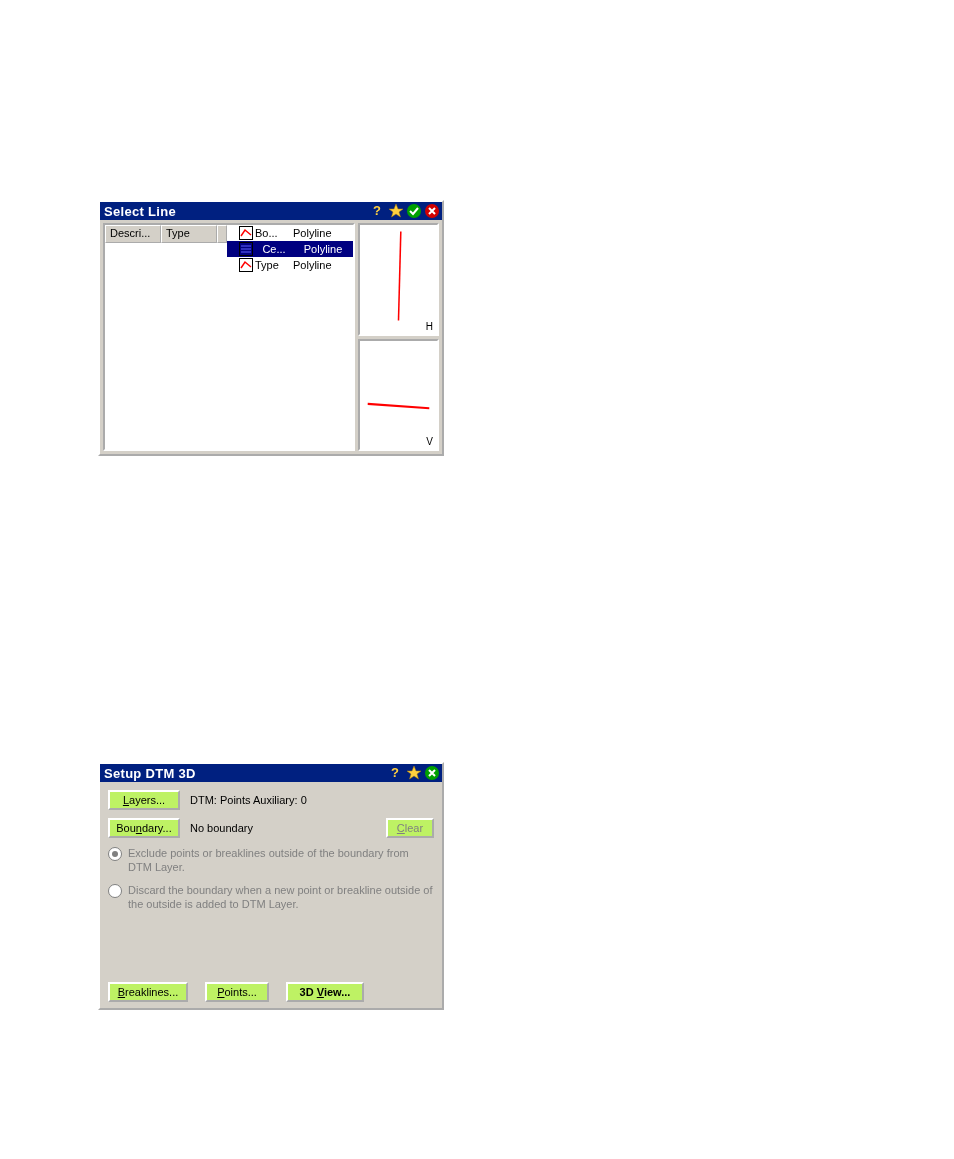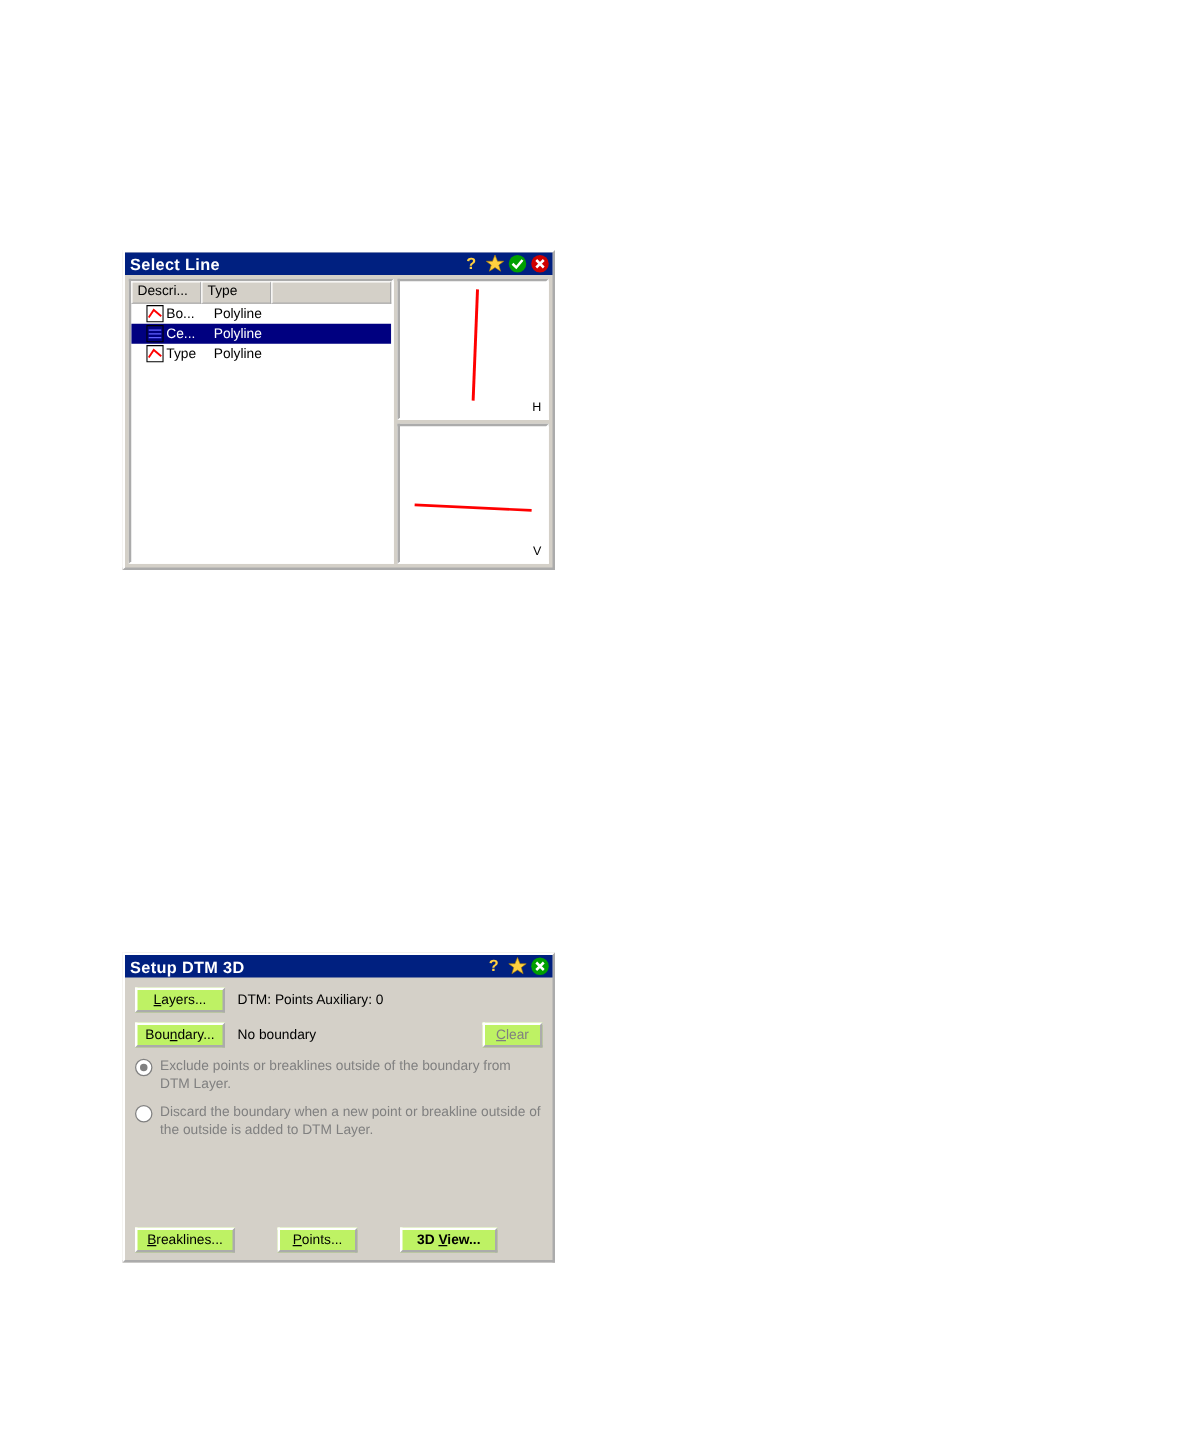--- a/index.html
+++ b/index.html
@@ -27,44 +27,44 @@
   }
   .titlebar .tb-icons { display:flex; gap:2px; align-items:center; }
   .tb-icon { width:16px; height:16px; display:flex; align-items:center; justify-content:center; }
   .tb-icon svg { display:block; }
   .btn { background:#bef264; border:2px outset #fff; padding:2px 6px; font-size:11px; cursor:default; text-align:center; }
   .btn.disabled { color:#808080;margin-left:20px; }
 
   
   #dlg-select-line { left:98px; top:200px; width:346px; height:256px; }
   #dlg-select-line .body { display:flex; height:calc(100% - 18px); padding:3px; gap:3px; }
-  .list-panel { flex:0 0 212px; border:2px inset #fff; background:#fff; display:flex; flex-direction:column; }
+  .list-panel { flex:0 0 212px; border:2px inset #fff; background:#fff; display:flex; flex-direction:row; }
   .list-header { display:flex; height:18px; }
   .col-h { background:#d4d0c8; border:1px outset #fff; font-size:11px; padding:1px 4px; overflow:hidden; white-space:nowrap; text-overflow:ellipsis; }
   .list-rows { flex:1; overflow:hidden; }
   .row { display:flex; align-items:center; height:16px; padding-left:12px; }
-  .row.sel { background:#000080; color:#fff; }
+  .row.sel { background:#000080; color:#fff;text-align:center; }
   .row .ico { width:14px; height:14px; display:flex; align-items:center; justify-content:center; margin-right:2px; }
   .row .c0 { width:38px; overflow:hidden; white-space:nowrap; text-overflow:ellipsis; }
   .row .c1 { width:60px; overflow:hidden; white-space:nowrap; }
 
   .preview-col { flex:1; display:flex; flex-direction:column; gap:3px; }
   .preview { flex:1; border:2px inset #fff; background:#fff; position:relative; }
   .preview .pv-label { position:absolute; right:4px; bottom:2px; font-size:10px; color:#000; }
   .preview svg { position:absolute; left:0; top:0; width:100%; height:100%; }
 
   
   #dlg-setup-dtm { left:98px; top:762px; width:346px; height:248px; }
   #dlg-setup-dtm .body { height:calc(100% - 18px); padding:8px 8px 6px 8px; display:flex; flex-direction:column; gap:8px; font-size:11px; }
   .row-h { display:flex; align-items:center; gap:10px; }
   .lab { flex:1; }
   .radio-row { display:flex; align-items:flex-start; gap:6px; color:#808080; line-height:1.3; }
   .radio { width:14px; height:14px; border:1px solid #808080; border-radius:50%; background:#fff; position:relative; flex:0 0 14px; margin-top:1px; }
   .radio.sel::after { content:""; position:absolute; left:3px; top:3px; width:6px; height:6px; border-radius:50%; background:#808080; }
-  .btn-row { display:flex; gap:34px; margin-top:auto; }
+  .btn-row { display:flex; gap:17px; margin-top:auto; }
   .btn.bold { font-weight:bold; }
 </style>
 </head>
 <body>
 
 <div class="page">
 
   <div id="dlg-select-line" class="dialog">
     <div class="titlebar">
       <span>Select Line</span>

